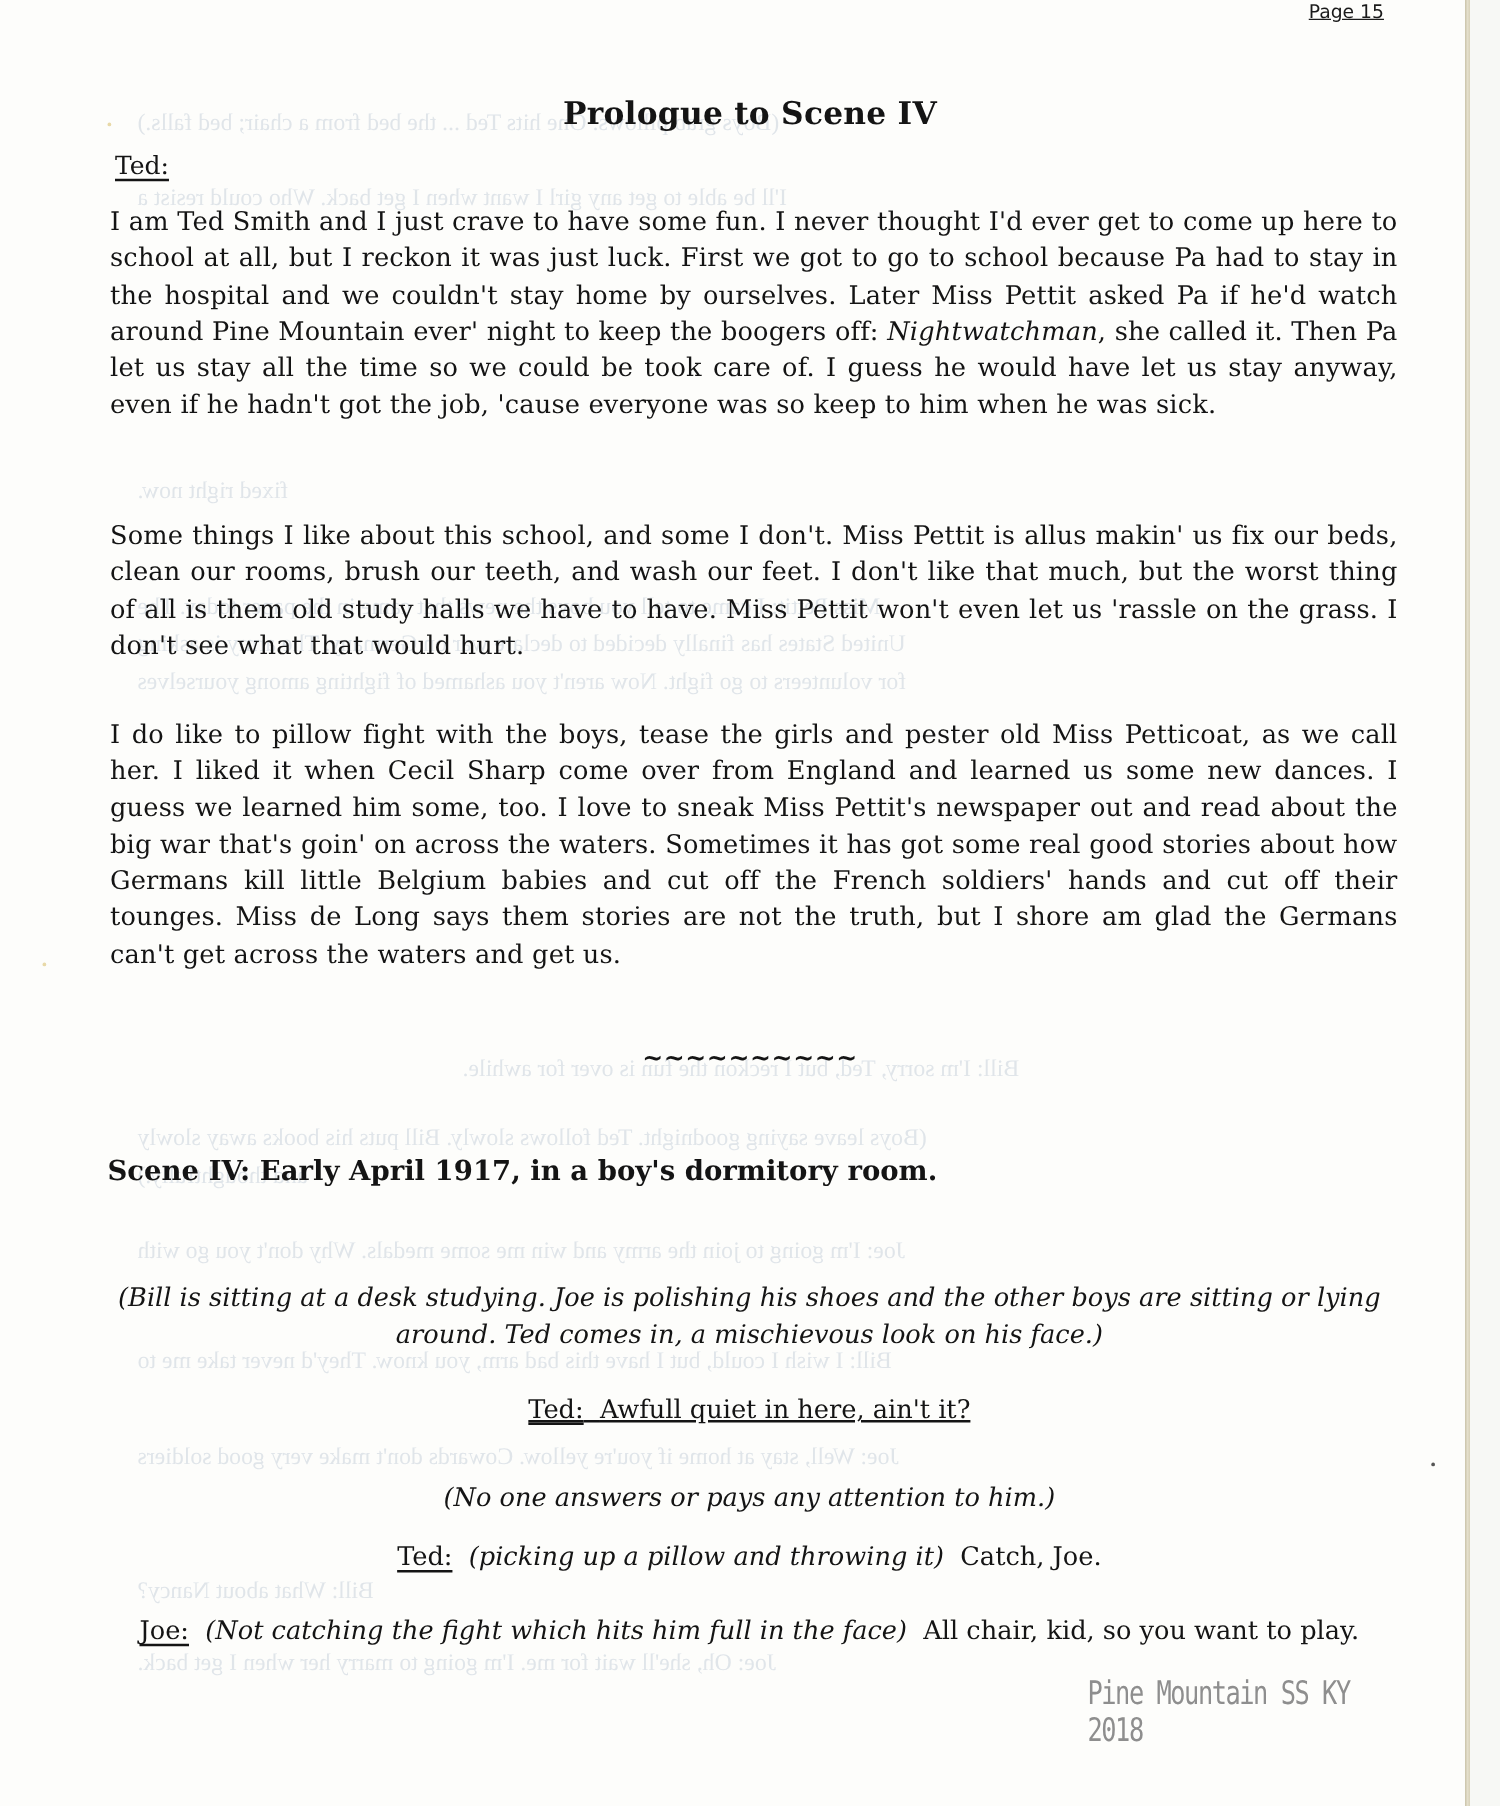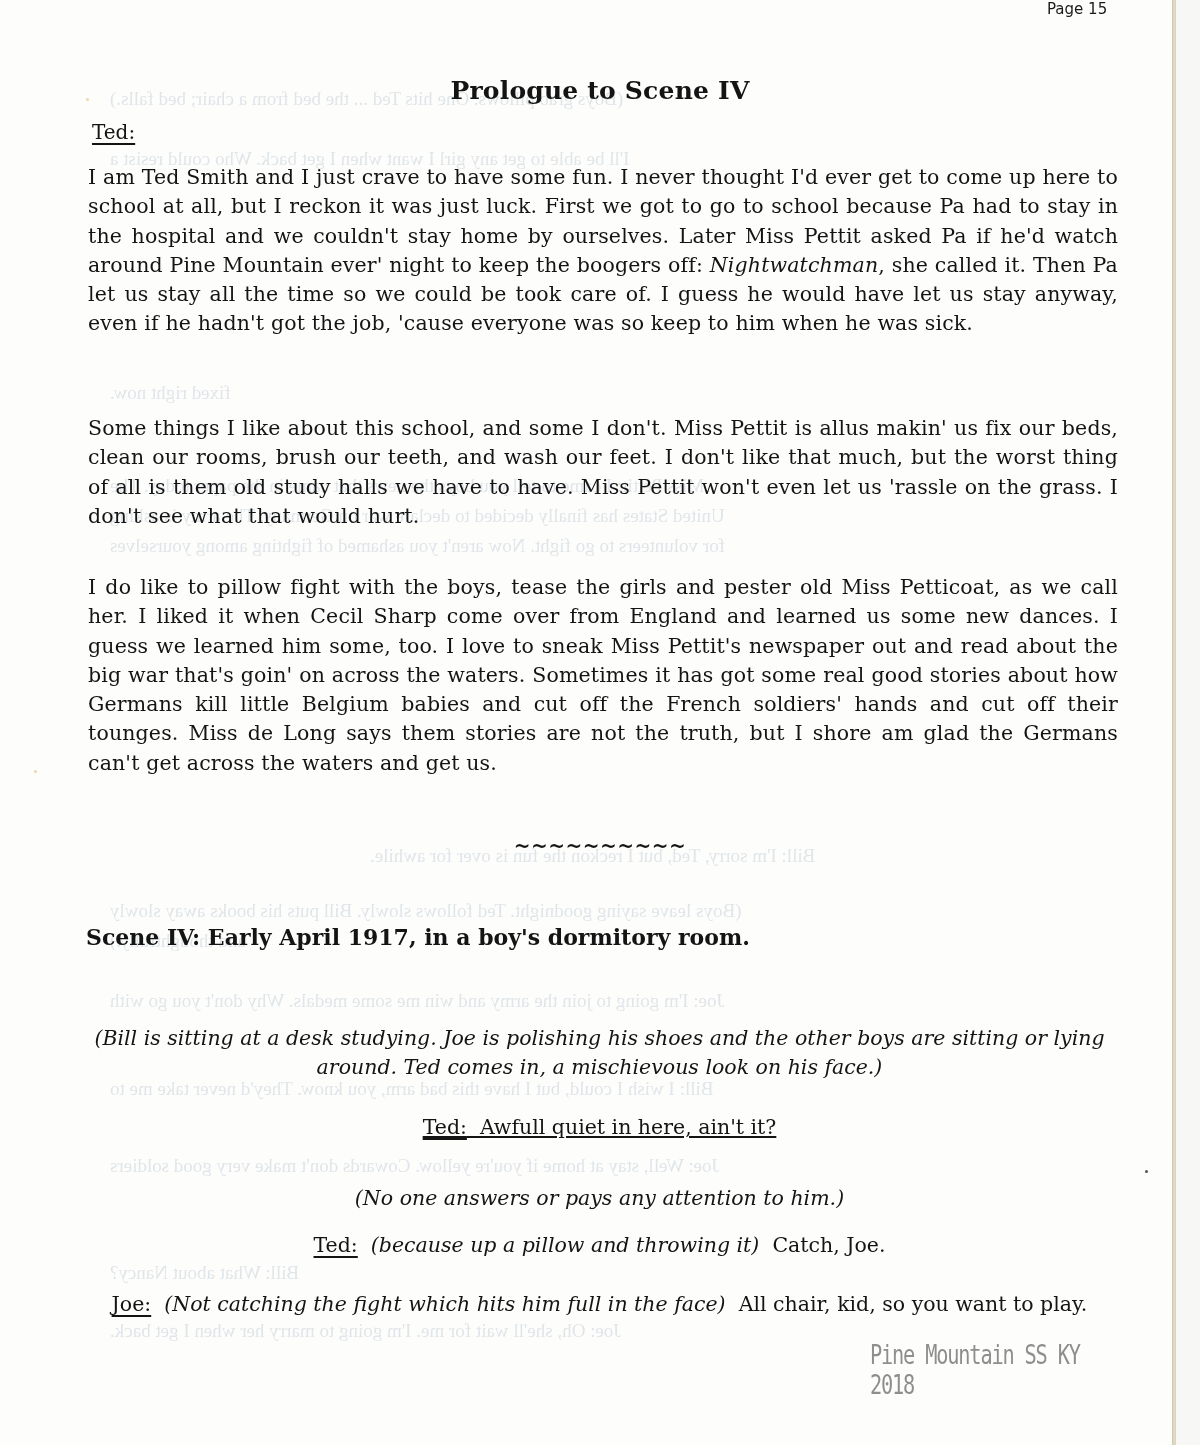--- a/index.html
+++ b/index.html
@@ -22,21 +22,21 @@
     position: absolute; top: 0; left: 1176px; width: 24px; height: 1445px;
     background: #f7f8f5;
   }
   .bleed {
     position: absolute; color: #c9d2dc; opacity: 0.55;
     font-family: "Liberation Serif", serif; font-size: 19px;
     transform: scaleX(-1); white-space: nowrap; pointer-events: none;
   }
   .page-number {
     position: absolute; top: 0; left: 1047px;
-    font-family: "DejaVu Sans", sans-serif; font-size: 15px; color: #1a1a1a;
+    font-family: "DejaVu Sans", sans-serif; font-size: 15px; color: #1a1a1a; text-decoration: underline;
   }
   .title {
     position: absolute; top: 76px; left: 0; width: 1200px; text-align: center;
     font-weight: bold; font-size: 25px; letter-spacing: 0.2px;
   }
   .speaker {
     text-decoration: underline; text-underline-offset: 4px; text-decoration-thickness: 2px;
   }
   .speaker-head {
     position: absolute; top: 120px; left: 92px; font-size: 20px;
@@ -119,21 +119,21 @@
 
 <div class="line" style="top:1113px;text-decoration:underline;">
   <span class="speaker">Ted:</span>&nbsp;
   <span>Awfull quiet in here, ain't it?</span>
 </div>
 
 <div class="line dir" style="top:1172px;margin-top:12px;">(No one answers or pays any attention to him.)</div>
 
 <div class="line" style="top:1231px;">
   <span class="speaker">Ted:</span>&nbsp;
-  <i>(because up a pillow and throwing it)</i>&nbsp;
+  <i>(picking up a pillow and throwing it)</i>&nbsp;
   <span>Catch, Joe.</span>
 </div>
 
 <div class="line" style="top:1290px;">
   <span class="speaker">Joe:</span>&nbsp;
   <i>(Not catching the fight which hits him full in the face)</i>&nbsp;
   <span>All chair, kid, so you want to play.</span>
 </div>
 
 <div class="watermark">Pine Mountain SS KY 2018</div>

